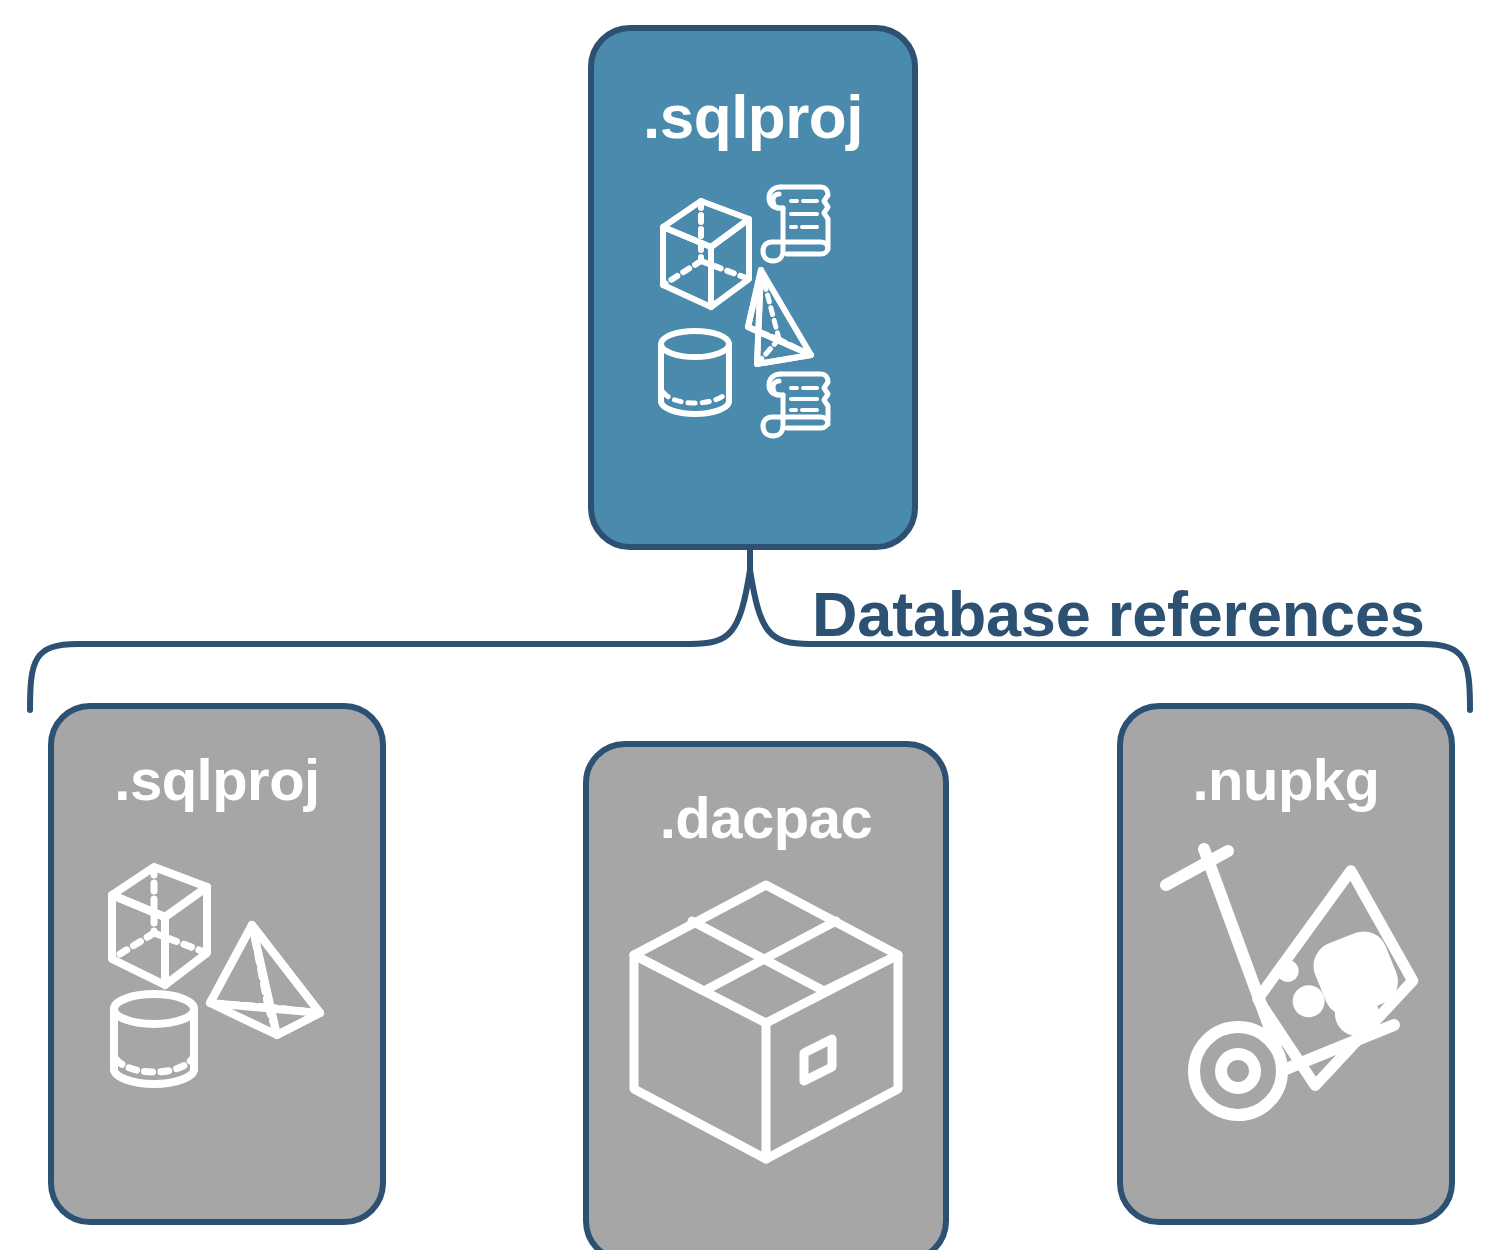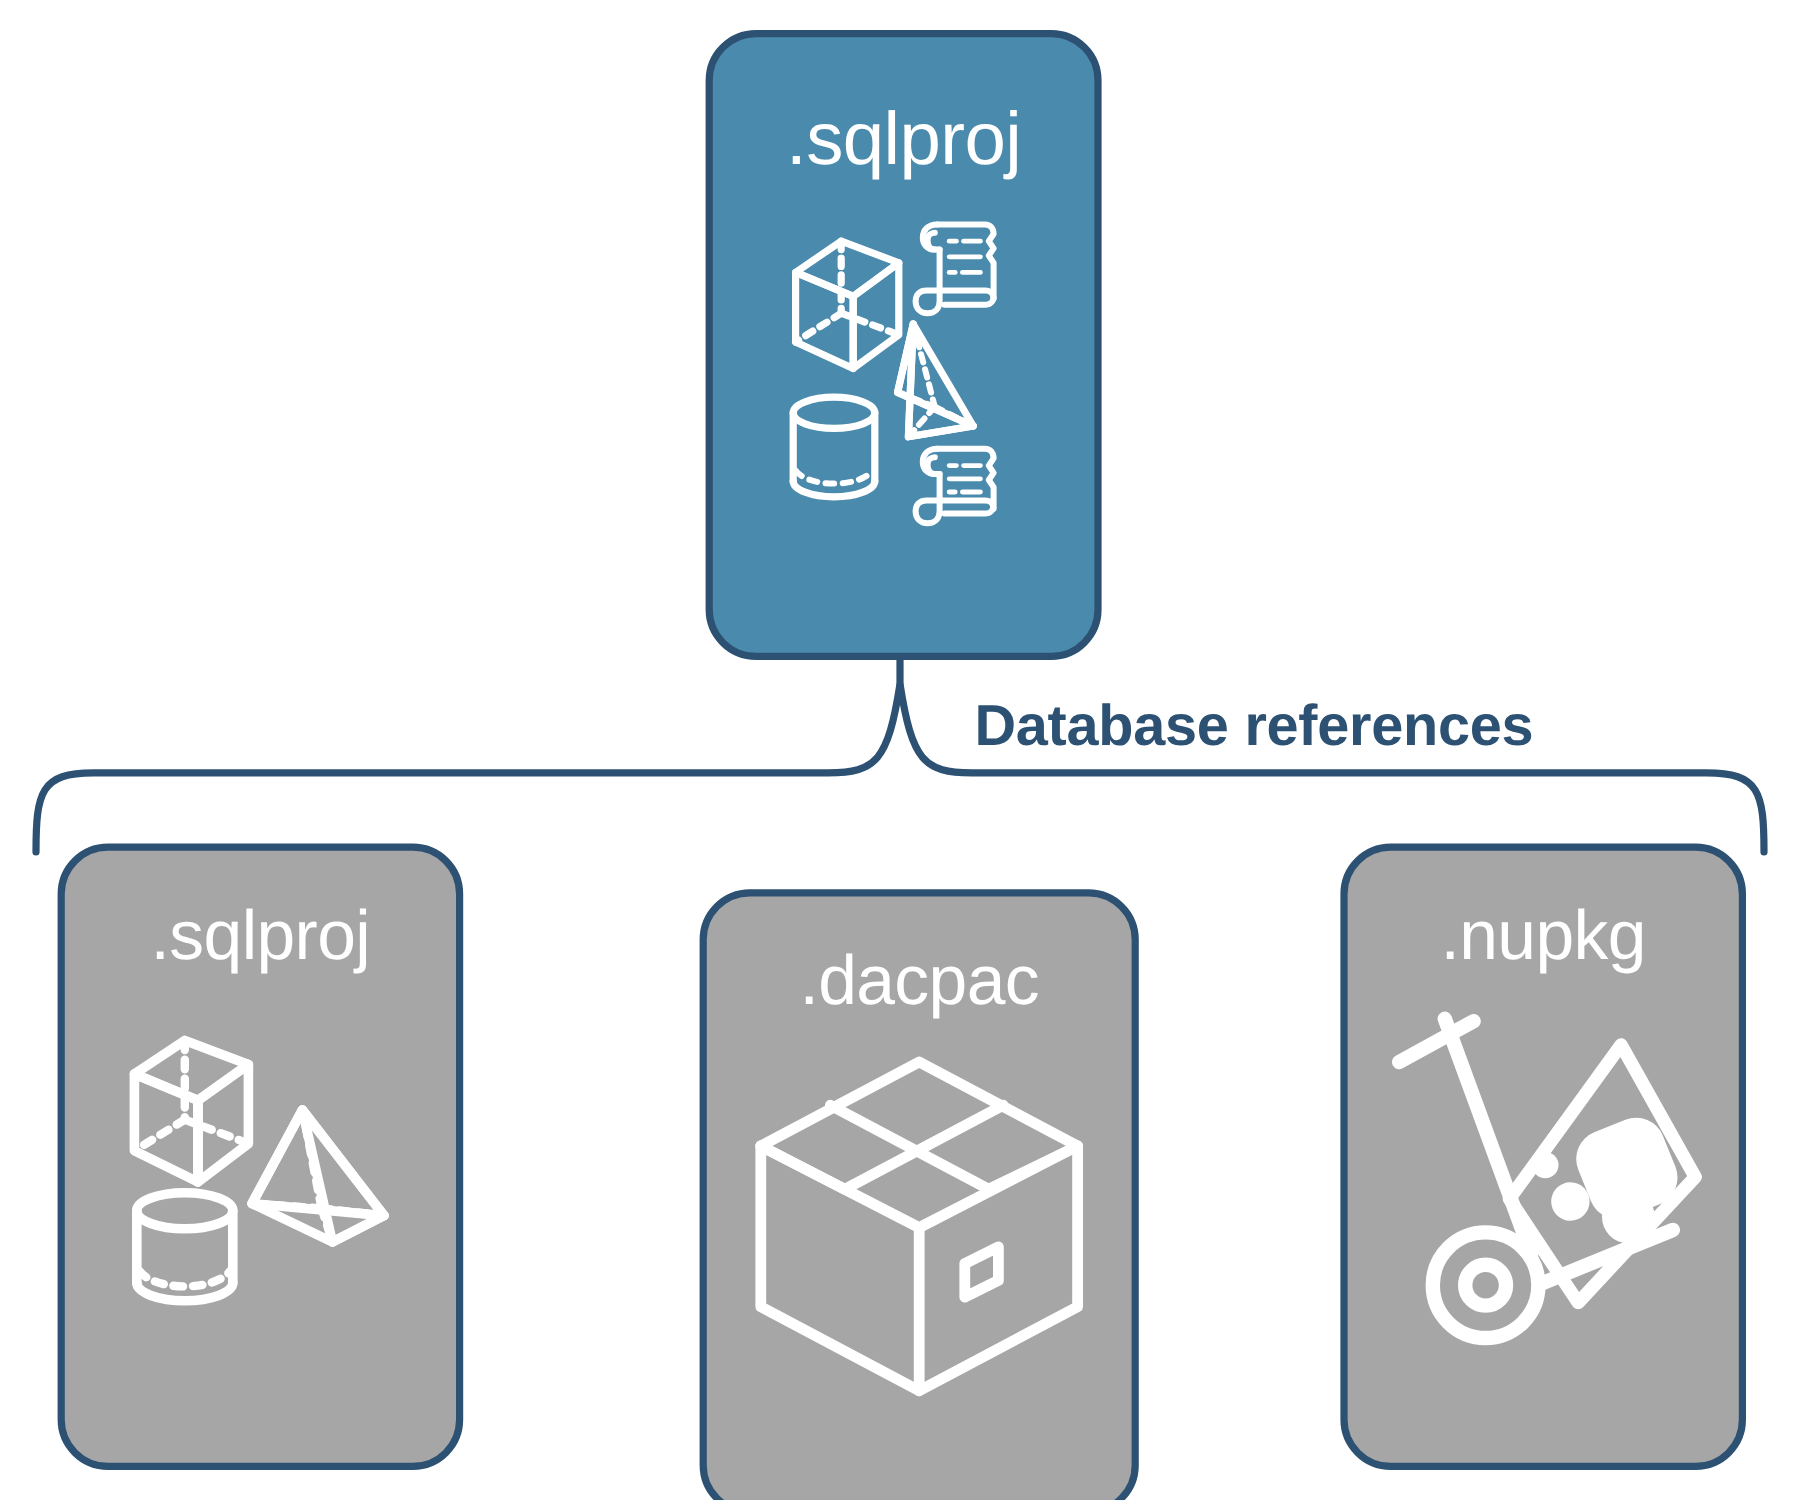--- a/index.html
+++ b/index.html
@@ -30,21 +30,21 @@
   }
   .card.primary  { background: #4a8bad; }
   .card.muted    { background: #a6a6a6; }
 
   .card-title {
     position: absolute;
     left: 0;
     right: 0;
     text-align: center;
     color: #ffffff;
-    font-weight: normal;
+    font-weight: bold;
     letter-spacing: -0.5px;
     line-height: 1;
     user-select: none;
   }
 
   
   #card-sqlproj-top {
     left: 588px;
     top: 25px;
     width: 330px;
@@ -104,21 +104,21 @@
     width: 1500px;
     height: 175px;
     pointer-events: none;
   }
 
   
   #brace-label {
     position: absolute;
     left: 812px;
     top: 578px;
-    font-size: 48px;
+    font-size: 63px;
     font-weight: bold;
     color: #2c5173;
     letter-spacing: -0.2px;
     white-space: nowrap;
     user-select: none;
   }
 
   svg { display: block; overflow: visible; }
 </style>
 </head>

